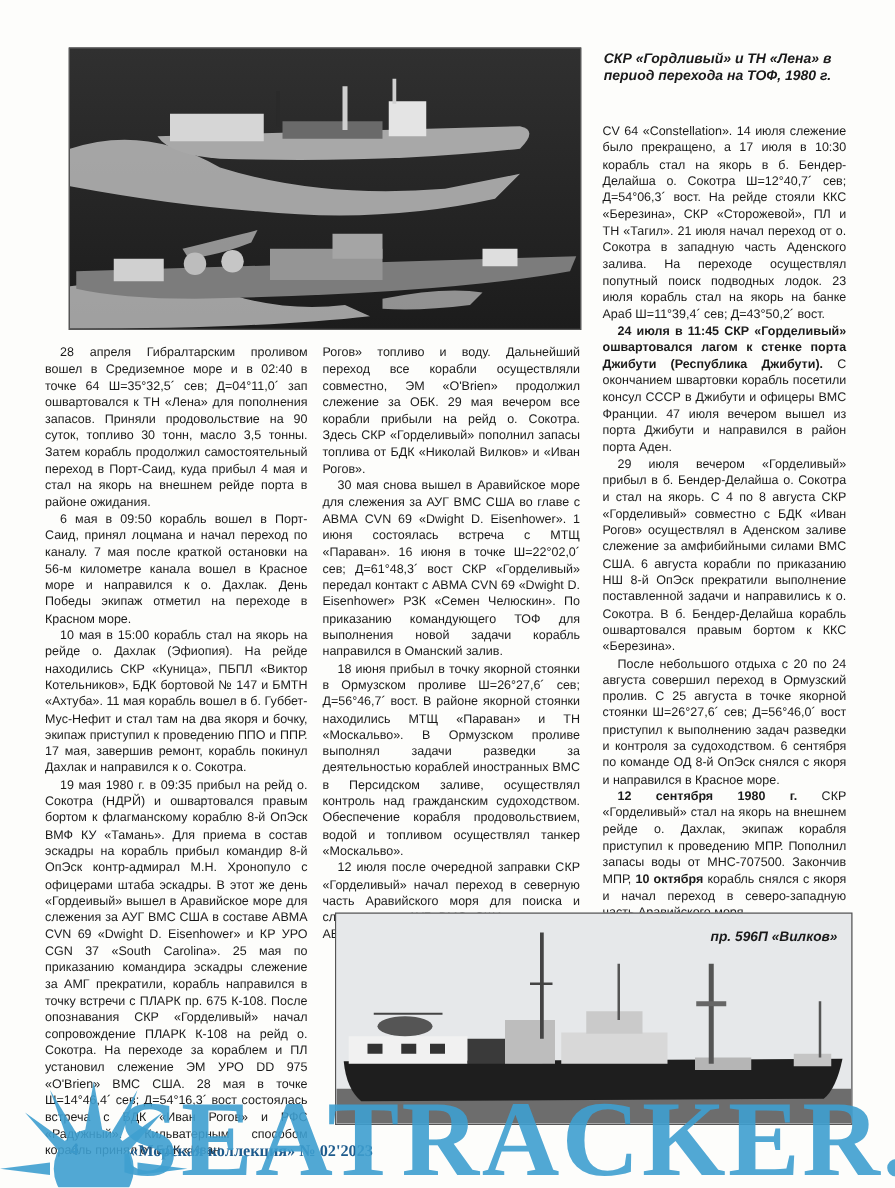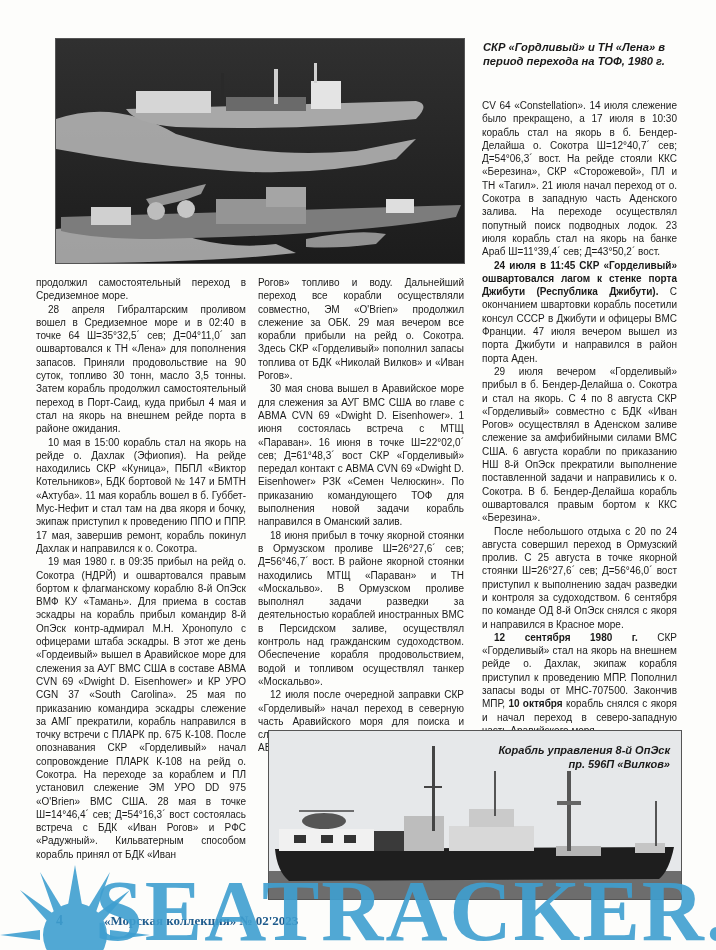--- a/index.html
+++ b/index.html
@@ -47,22 +47,22 @@
     <circle cx="130" cy="170" r="9" fill="#c6c6c6"></circle>
     <rect x="160" y="160" width="90" height="25" fill="#959595"></rect>
     <rect x="210" y="148" width="40" height="20" fill="#a5a5a5"></rect>
     <rect x="330" y="160" width="28" height="14" fill="#dedede"></rect>
   </svg>
 </div>
 
 <div class="abs caption" style="left:455px; top:40px; width:195px;margin-left:28px;">СКР «Гордливый» и ТН «Лена» в период перехода на ТОФ, 1980 г.</div>
 
 <div class="col" style="left:36px; top:276px; width:210px;">
-  <p>продолжил самостоятельный переход в Средиземное море.</p>
   <p class="ind">28 апреля Гибралтарским проливом вошел в Средиземное море и в 02:40 в точке 64 Ш=35°32,5´ сев; Д=04°11,0´ зап ошвартовался к ТН «Лена» для пополнения запасов. Приняли продовольствие на 90 суток, топливо 30 тонн, масло 3,5 тонны. Затем корабль продолжил самостоятельный переход в Порт-Саид, куда прибыл 4 мая и стал на якорь на внешнем рейде порта в районе ожидания.</p>
+  <p class="ind">6 мая в 09:50 корабль вошел в Порт-Саид, принял лоцмана и начал переход по каналу. 7 мая после краткой остановки на 56-м километре канала вошел в Красное море и направился к о. Дахлак. День Победы экипаж отметил на переходе в Красном море.</p>
   <p class="ind">10 мая в 15:00 корабль стал на якорь на рейде о. Дахлак (Эфиопия). На рейде находились СКР «Куница», ПБПЛ «Виктор Котельников», БДК бортовой № 147 и БМТН «Ахтуба». 11 мая корабль вошел в б. Губбет-Мус-Нефит и стал там на два якоря и бочку, экипаж приступил к проведению ППО и ППР. 17 мая, завершив ремонт, корабль покинул Дахлак и направился к о. Сокотра.</p>
   <p class="ind">19 мая 1980 г. в 09:35 прибыл на рейд о. Сокотра (НДРЙ) и ошвартовался правым бортом к флагманскому кораблю 8-й ОпЭск ВМФ КУ «Тамань». Для приема в состав эскадры на корабль прибыл командир 8-й ОпЭск контр-адмирал М.Н. Хронопуло с офицерами штаба эскадры. В этот же день «Гордеивый» вышел в Аравийское море для слежения за АУГ ВМС США в составе АВМА CVN 69 «Dwight D. Eisenhower» и КР УРО CGN 37 «South Carolina». 25 мая по приказанию командира эскадры слежение за АМГ прекратили, корабль направился в точку встречи с ПЛАРК пр. 675 К-108. После опознавания СКР «Горделивый» начал сопровождение ПЛАРК К-108 на рейд о. Сокотра. На переходе за кораблем и ПЛ установил слежение ЭМ УРО DD 975 «O'Brien» ВМС США. 28 мая в точке Ш=14°46,4´ сев; Д=54°16,3´ вост состоялась встреча с БДК «Иван Рогов» и РФС «Радужный». Кильватерным способом корабль принял от БДК «Иван</p>
 </div>
 
 <div class="col" style="left:258px; top:276px; width:206px;">
   <p>Рогов» топливо и воду. Дальнейший переход все корабли осуществляли совместно, ЭМ «O'Brien» продолжил слежение за ОБК. 29 мая вечером все корабли прибыли на рейд о. Сокотра. Здесь СКР «Горделивый» пополнил запасы топлива от БДК «Николай Вилков» и «Иван Рогов».</p>
   <p class="ind">30 мая снова вышел в Аравийское море для слежения за АУГ ВМС США во главе с АВМА CVN 69 «Dwight D. Eisenhower». 1 июня состоялась встреча с МТЩ «Параван». 16 июня в точке Ш=22°02,0´ сев; Д=61°48,3´ вост СКР «Горделивый» передал контакт с АВМА CVN 69 «Dwight D. Eisenhower» РЗК «Семен Челюскин». По приказанию командующего ТОФ для выполнения новой задачи корабль направился в Оманский залив.</p>
   <p class="ind">18 июня прибыл в точку якорной стоянки в Ормузском проливе Ш=26°27,6´ сев; Д=56°46,7´ вост. В районе якорной стоянки находились МТЩ «Параван» и ТН «Москальво». В Ормузском проливе выполнял задачи разведки за деятельностью кораблей иностранных ВМС в Персидском заливе, осуществлял контроль над гражданским судоходством. Обеспечение корабля продовольствием, водой и топливом осуществлял танкер «Москальво».</p>
   <p class="ind">12 июля после очередной заправки СКР «Горделивый» начал переход в северную часть Аравийского моря для поиска и слежения за АУГ ВМС США во главе с АВМА</p>
 </div>
@@ -98,21 +98,20 @@
 
     <rect x="163" y="15" width="3" height="85" fill="#444"></rect>
     <rect x="155" y="55" width="18" height="2" fill="#444"></rect>
     <rect x="225" y="40" width="2" height="45" fill="#555"></rect>
     <rect x="298" y="40" width="4" height="80" fill="#555"></rect>
     <rect x="288" y="70" width="24" height="4" fill="#666"></rect>
     <rect x="386" y="70" width="2" height="45" fill="#555"></rect>
   </svg>
 </div>
 <div class="abs caption" style="left:470px; top:743px; width:200px; text-align:right; font-size:11px; line-height:14px;">
-  <div>Корабль управления 8-й ОпЭск</div>
   <div>пр. 596П «Вилков»</div>
 </div>
 
 <div class="footer" style="left:56px; top:913px; font-size:14px;">4</div>
 <div class="footer" style="left:104px; top:913px;">«Морская коллекция» № 02'2023</div>
 
 <div class="abs" style="left:0; top:860px; width:150px; height:90px;">
   <svg width="150" height="90" viewBox="0 0 150 90">
     <g fill="#3f9fd0" opacity="0.9">
       <circle cx="75" cy="75" r="32"></circle>

